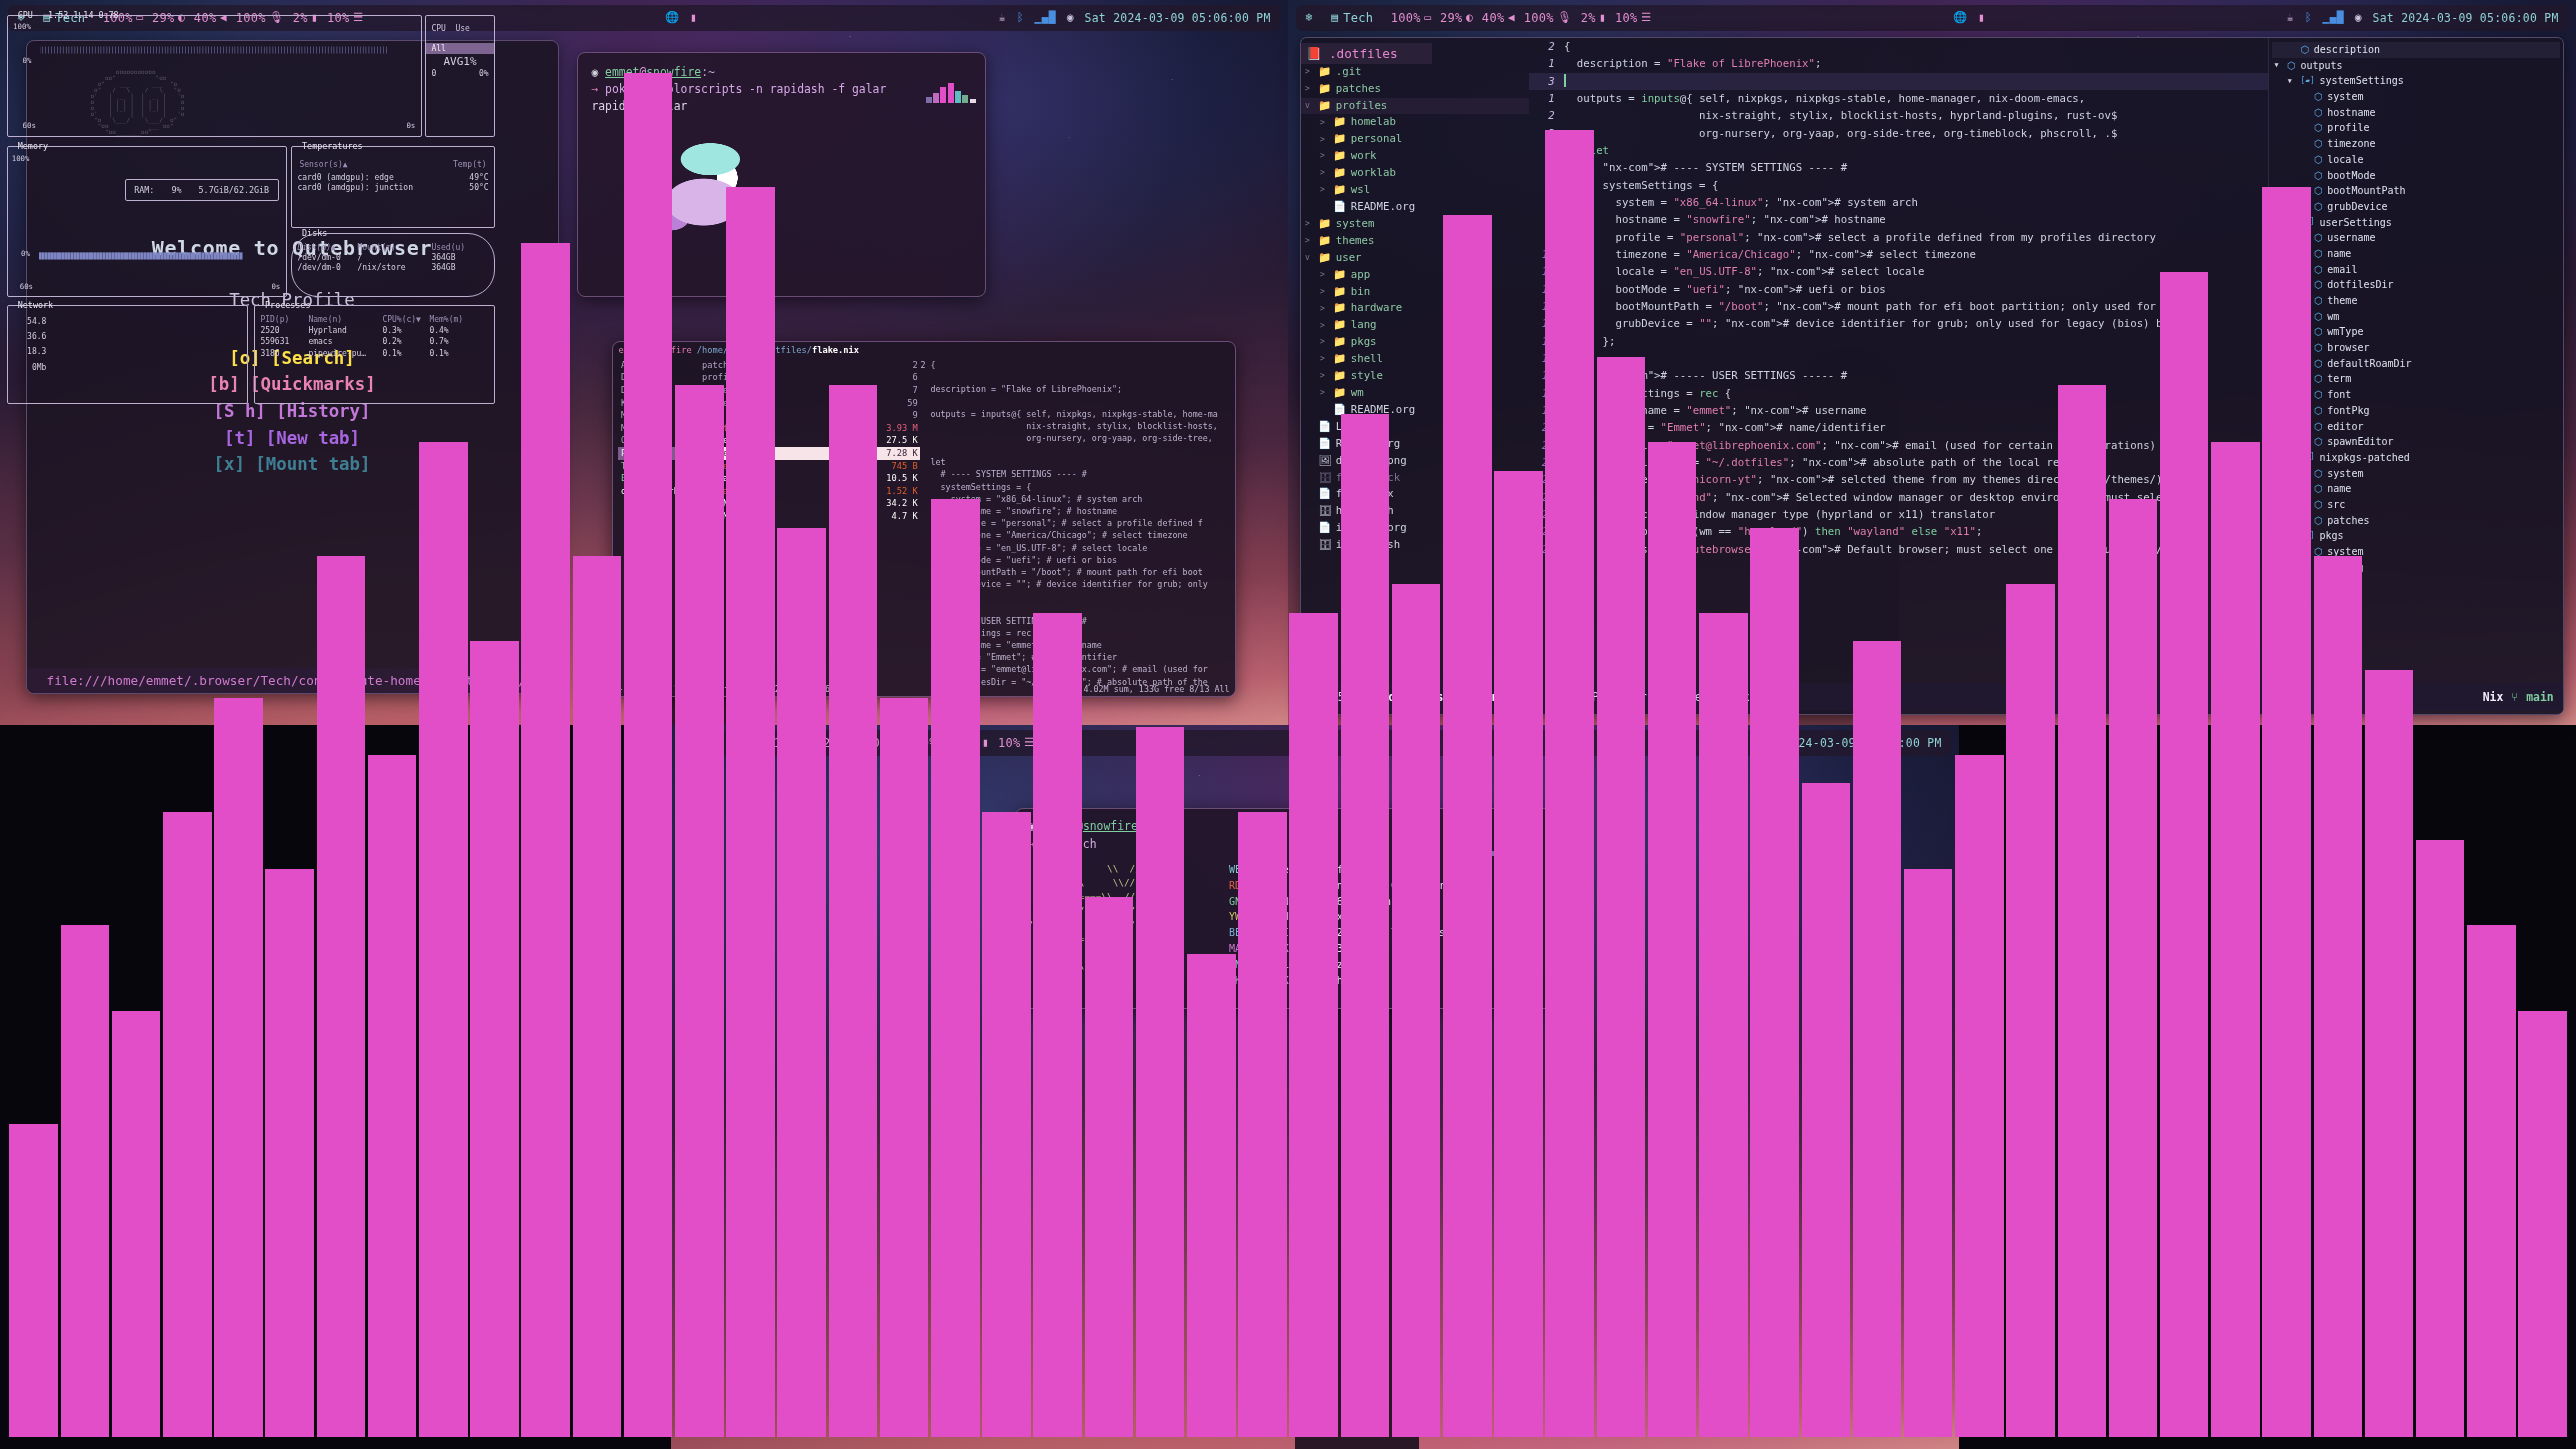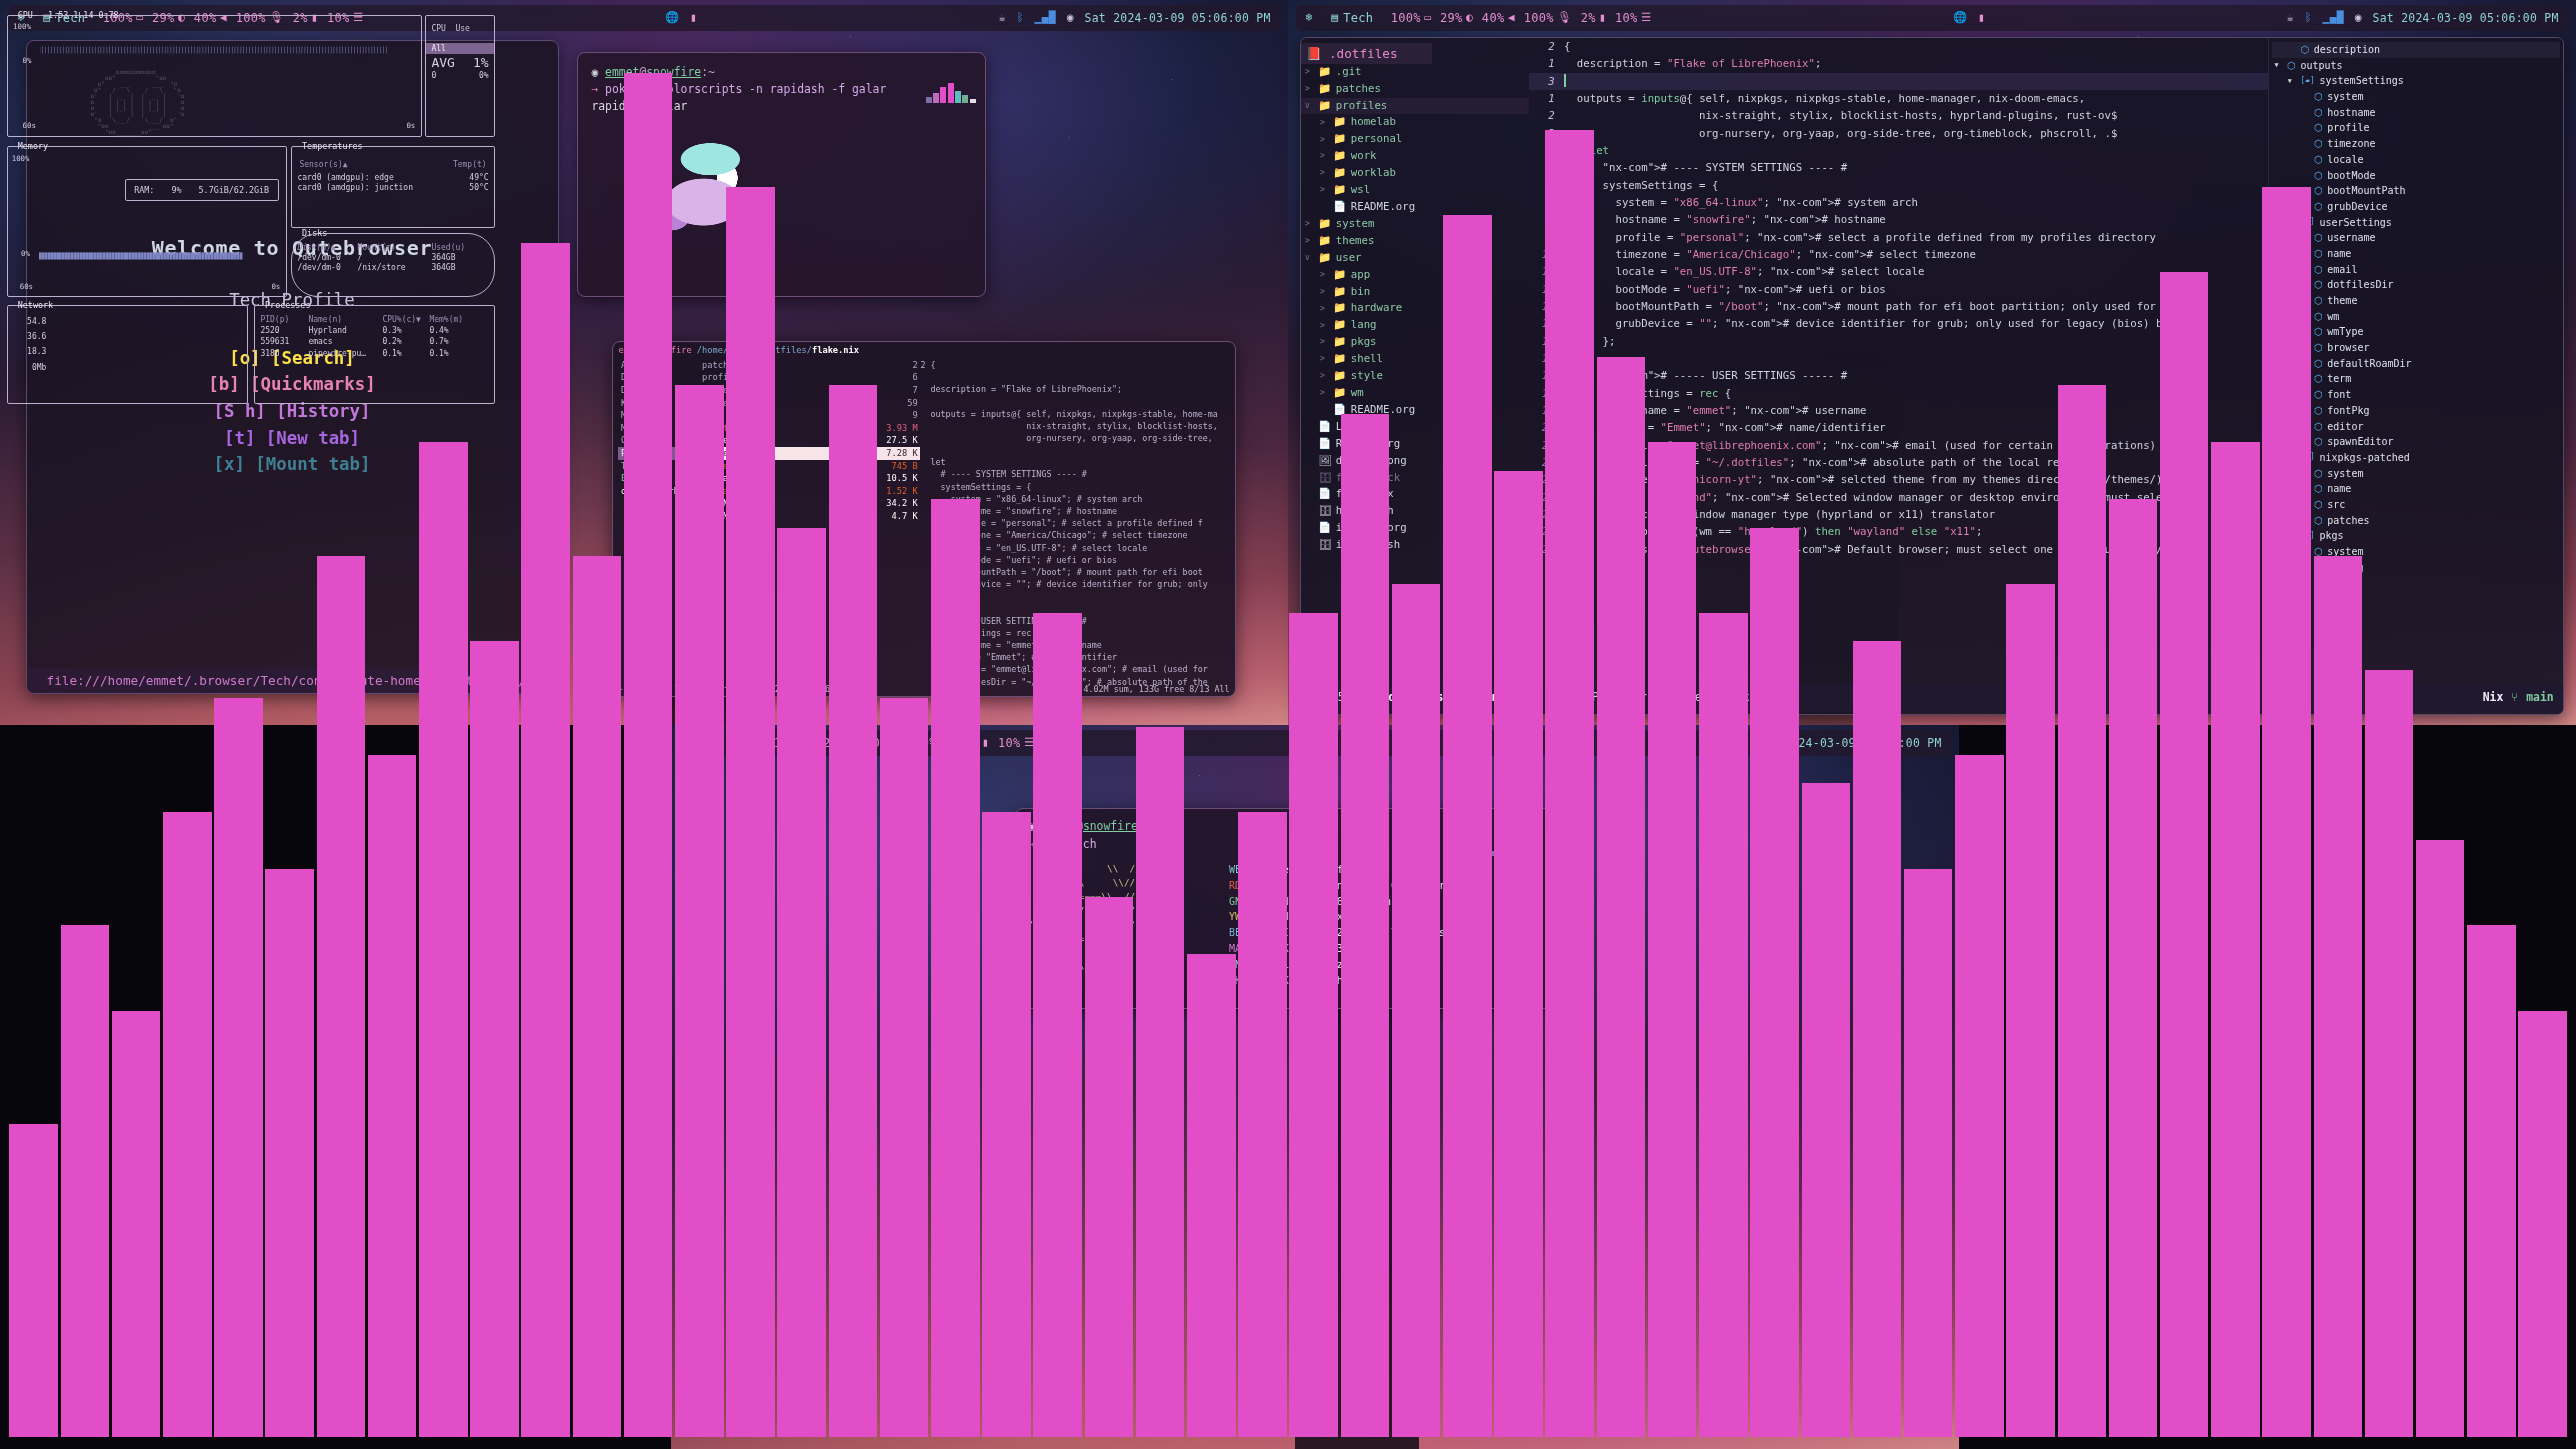--- a/index.html
+++ b/index.html
@@ -1007,21 +1007,21 @@
   </div>
   <div class="bt-box" style="left:425px;top:14.8px;width:70px;height:122px;">
     <div style="padding:8px 5.4px 0 5.4px;font-size:8px;color:#cdc4de">
       <span>CPU</span>&nbsp;&nbsp;<span>Use</span>
     </div>
     <div id="btop-cpu-side" style="padding:10.7px 0 0 0">
         <div class="bt-sel" style="display: flex; justify-content: space-between; padding: 0.7px 5.4px; font-size: 8px;">
           <span>All</span>
           <span></span>
         </div>
-        <div class="" style="display: flex; justify-content: space-between; padding: 0.7px 5.4px; font-size: 13px;">
+        <div class="" style="display: flex; justify-content: center; padding: 0.7px 5.4px; font-size: 11px;">
           <span>AVG</span>
           <span>1%</span>
         </div>
         <div class="" style="display: flex; justify-content: space-between; padding: 0.7px 5.4px; font-size: 8px;">
           <span>0</span>
           <span>0%</span>
         </div>
       </div>
   </div>
 

